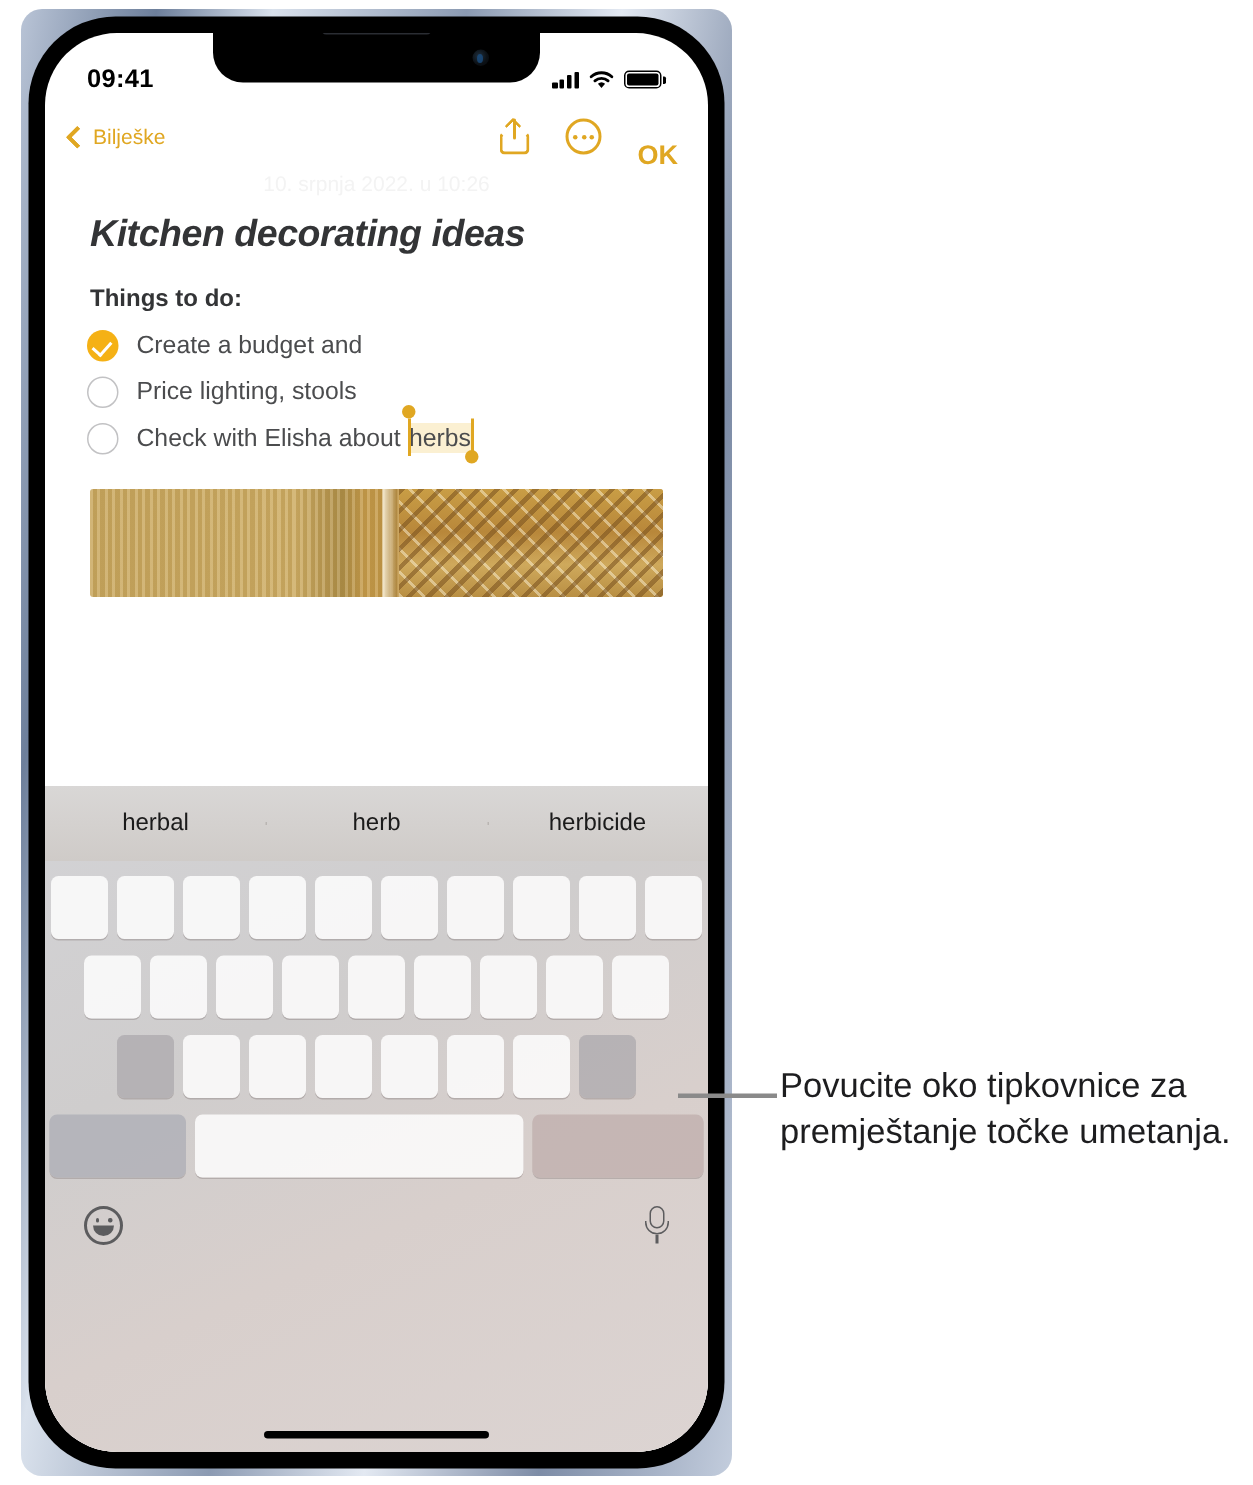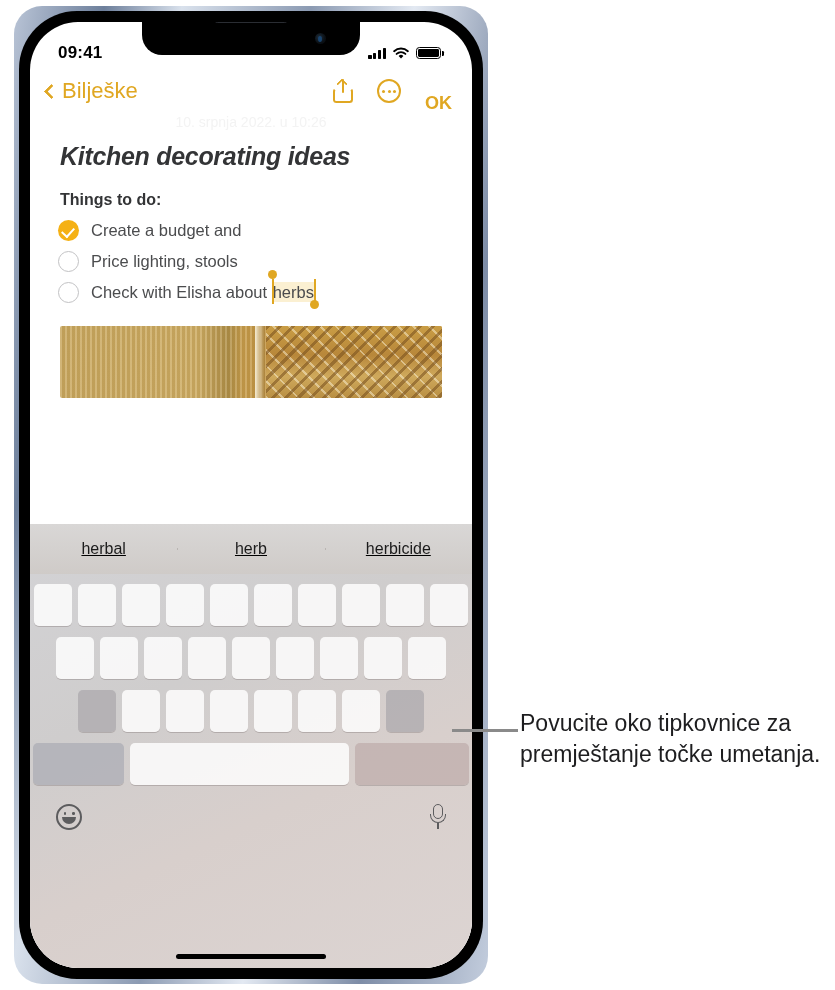--- a/index.html
+++ b/index.html
@@ -8,21 +8,21 @@
     background: #ffffff;
     font-family: "Liberation Sans", sans-serif;
     overflow: hidden;
   }
   .stage { position: relative; width: 835px; height: 990px; background: #fff; }
 
   
   .phone {
     position: absolute; left: 14px; top: 6px;
     width: 474px; height: 978px;
-    border-radius: 28px;
+    border-radius: 14px;
     background: linear-gradient(100deg,#b9c4d6 0%,#6d7f9b 14%,#d9e1ec 26%,#8b9ab2 46%,#e3e9f2 62%,#7d8ca6 80%,#c3cddd 100%);
     padding: 5px;
   }
   .phone-inner {
     position: relative; width: 100%; height: 100%;
     border-radius: 58px;
     background: #000;
     padding: 11px;
   }
   .screen {
@@ -77,21 +77,21 @@
 
   
   .navbar {
     position: absolute; top: 48px; left: 0; right: 0; height: 42px;
     display: flex; align-items: center; z-index: 25;
     padding: 0 20px 0 16px;
   }
   .nav-back { display:flex; align-items:center; gap:5px; color:#E0A722; cursor:pointer; }
   .nav-back .chev { width:11px; height:11px; border-left:3px solid #E0A722; border-bottom:3px solid #E0A722;
                     transform: rotate(45deg); border-radius:1px; }
-  .nav-back-label { font-size:22px; color:#E0A722; }
+  .nav-back-label { font-size:14px; color:#E0A722; }
   .nav-spacer { flex:1; }
   .nav-actions { display:flex; align-items:center; gap:24px; }
   .icon-share { width:20px; height:24px; position:relative; cursor:pointer; }
   .icon-share .box { position:absolute; bottom:0; left:0; width:20px; height:15px;
                      border:2.2px solid #E0A722; border-radius:3.5px; border-top-color:transparent; }
   .icon-share .arr { position:absolute; left:9px; top:0; width:2.2px; height:14px; background:#E0A722; border-radius:1px;}
   .icon-share .tip { position:absolute; left:5px; top:1px; width:8px; height:8px;
                      border-left:2.2px solid #E0A722; border-top:2.2px solid #E0A722;
                      transform: rotate(45deg); border-radius:1px; }
   .icon-more { width:24px; height:24px; border:2.2px solid #E0A722; border-radius:50%;
@@ -170,21 +170,21 @@
   .ico-cam .dot{position:absolute;right:2px;top:1.5px;width:2.6px;height:2.6px;border-radius:50%;background:#111;}
   .ico-pen { width:24px; height:24px; border:2.2px solid #111; border-radius:50%; position:relative; }
   .ico-pen::after{content:"";position:absolute;left:50%;top:3px;transform:translateX(-50%);
     width:0;height:0;border-left:5px solid transparent;border-right:5px solid transparent;border-bottom:14px solid #111;}
   .ico-x { width:20px; height:20px; position:relative; }
   .ico-x::before,.ico-x::after{content:"";position:absolute;left:0;top:9px;width:20px;height:2px;background:#b9b9b9;border-radius:1px;}
   .ico-x::before{transform:rotate(45deg);} .ico-x::after{transform:rotate(-45deg);}
 
   
   .kb { position:absolute; left:0; right:0; bottom:0; height:444px; z-index:18;
-        background: linear-gradient(155deg,#d3d3d6 0%, #cfcdcd 35%, #d8cfcc 62%, #dcd4d2 100%); text-decoration: underline; }
+        background: linear-gradient(155deg,#d3d3d6 0%, #cfcdcd 35%, #d8cfcc 62%, #dcd4d2 100%); }
   .suggest { height:50px; display:flex; align-items:center;
              background: linear-gradient(180deg,#d9d7d6,#cfcbc8); }
   .sug { flex:1; text-align:center; font-size:16px; color:#1b1b1b; position:relative; cursor:pointer;}
   .sug + .sug::before { content:""; position:absolute; left:0; top:8px; bottom:8px; width:1px; background:#b9b5b2; }
   .kb-rows { padding: 10px 3px 0 3px; }
   .krow { display:flex; justify-content:center; gap:6px; margin-bottom:11px; }
   .key { height:42px; border-radius:5px; background: rgba(255,255,255,.82);
          box-shadow: 0 1px 0 rgba(120,110,110,.35); }
   .krow.r1 .key, .krow.r2 .key { width:38px; }
   .krow.r2 { padding: 0 19px; }

